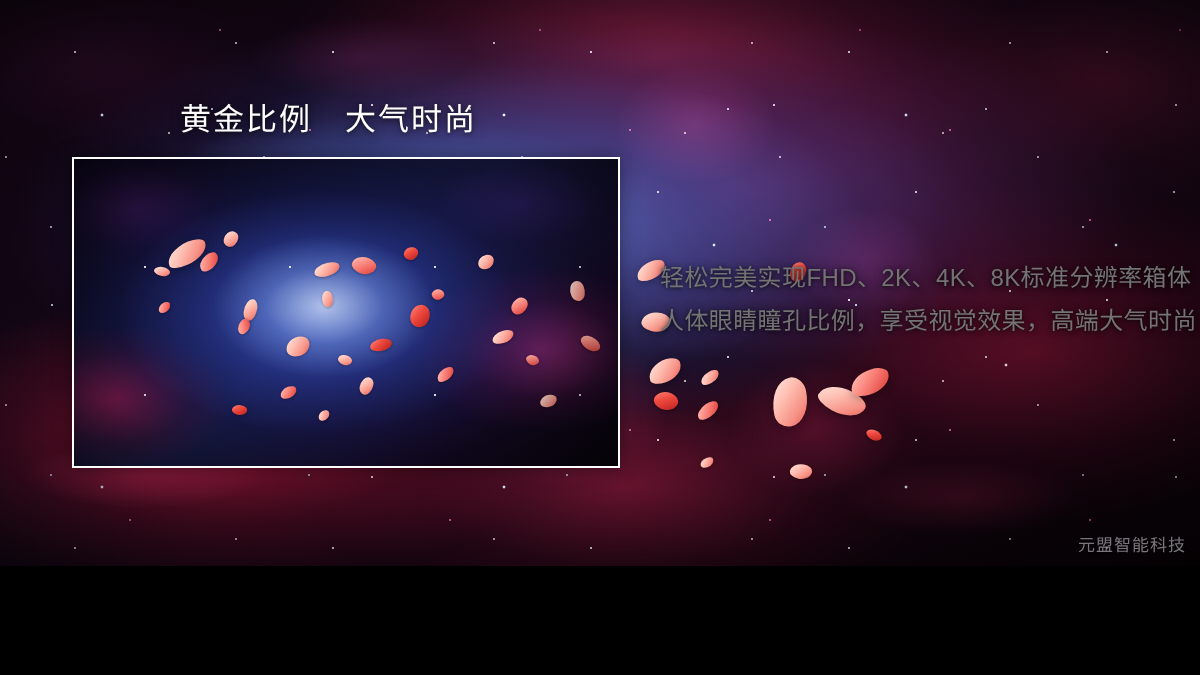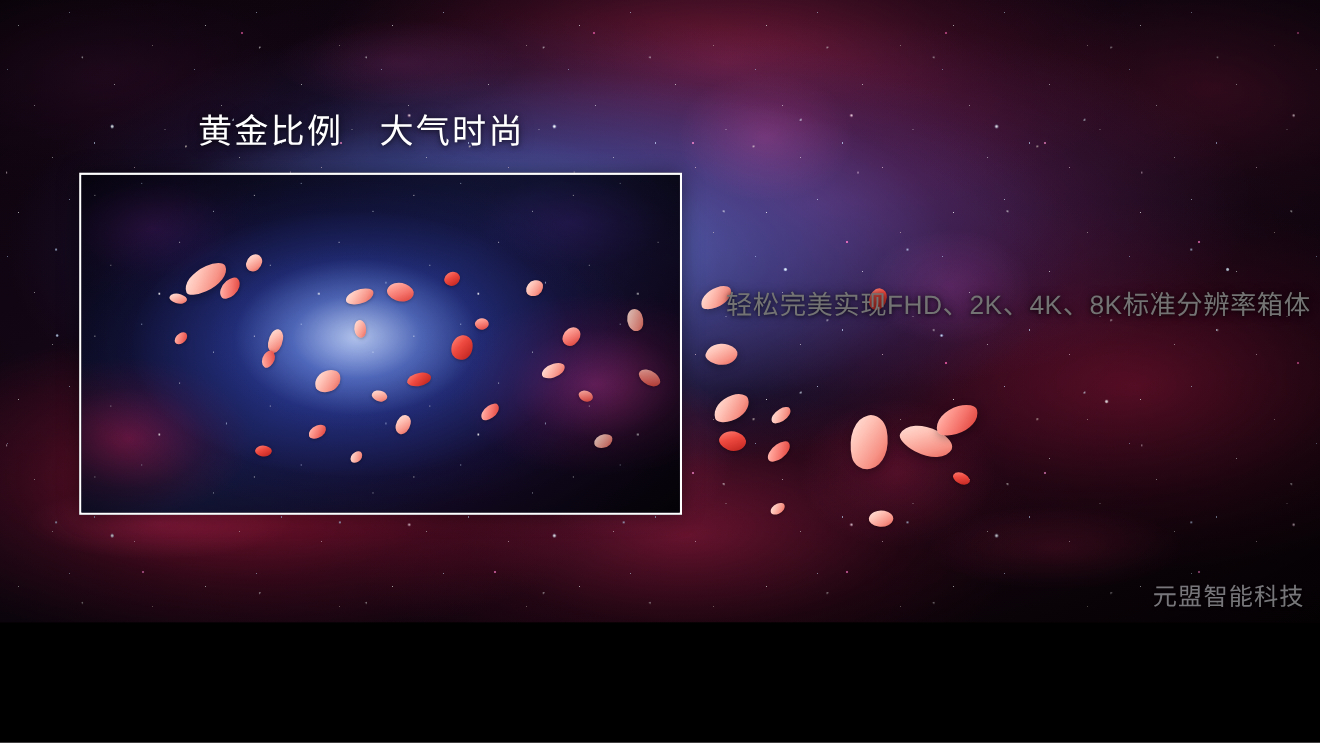--- a/index.html
+++ b/index.html
@@ -205,21 +205,21 @@
     letter-spacing: 0.4px;
     white-space: nowrap;
     text-shadow: 0 1px 4px rgba(0,0,0,0.70), 0 0 10px rgba(0,0,0,0.45);
   }
 
   
   .watermark {
     position: absolute;
     right: 14px;
     bottom: 10px;
-    font-size: 22px;
+    font-size: 17px;
     letter-spacing: 1px;
     color: rgba(190,190,195,0.62);
     text-shadow: 0 1px 2px rgba(0,0,0,0.5);
   }
 </style>
 </head>
 <body>
 
 <div id="slide">
 
@@ -279,17 +279,18 @@
   <div class="petal" style="left:696px; top:404px; width:24px; height:13px; transform:rotate(-34deg);"></div>
   <div class="petal pale big" style="left:772px; top:378px; width:36px; height:48px; transform:rotate(-12deg);"></div>
   <div class="petal pale big" style="left:818px; top:388px; width:48px; height:26px; transform:rotate(28deg);"></div>
   <div class="petal big" style="left:850px; top:370px; width:40px; height:24px; transform:rotate(-16deg);"></div>
   <div class="petal pale" style="left:790px; top:464px; width:22px; height:15px; transform:rotate(10deg);"></div>
   <div class="petal pale" style="left:700px; top:458px; width:14px; height:9px;  transform:rotate(-22deg);"></div>
   <div class="petal deep" style="left:866px; top:430px; width:16px; height:10px; transform:rotate(34deg);"></div>
 
   <div class="body-text">
     <div class="body-line">轻松完美实现FHD、2K、4K、8K标准分辨率箱体</div>
+    <div class="body-line">人体眼睛瞳孔比例，享受视觉效果，高端大气时尚</div>
   </div>
 
   <div class="watermark">元盟智能科技</div>
 
 </div>
 
 </body></html>

